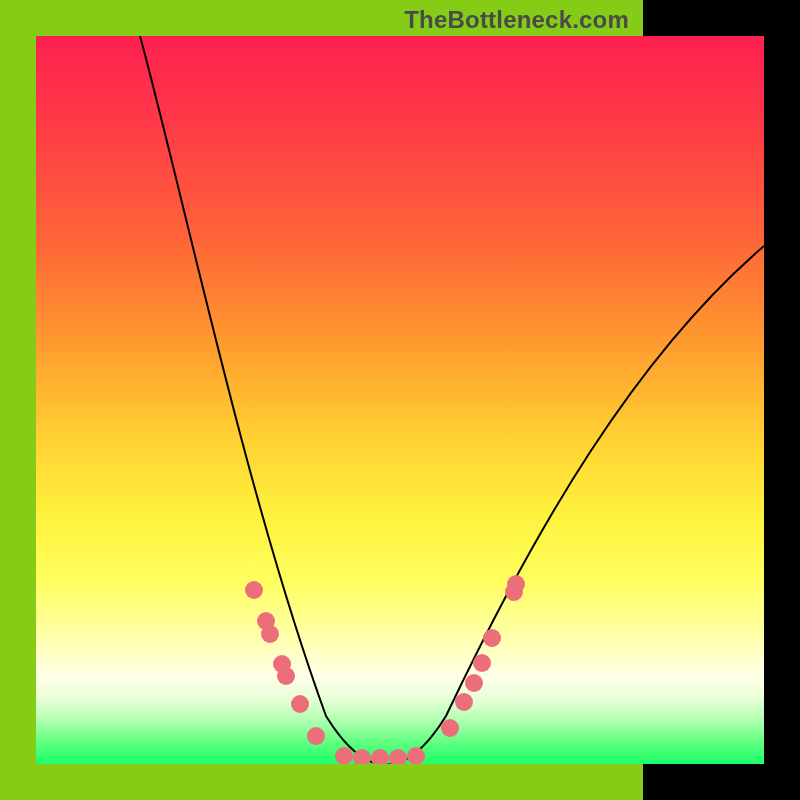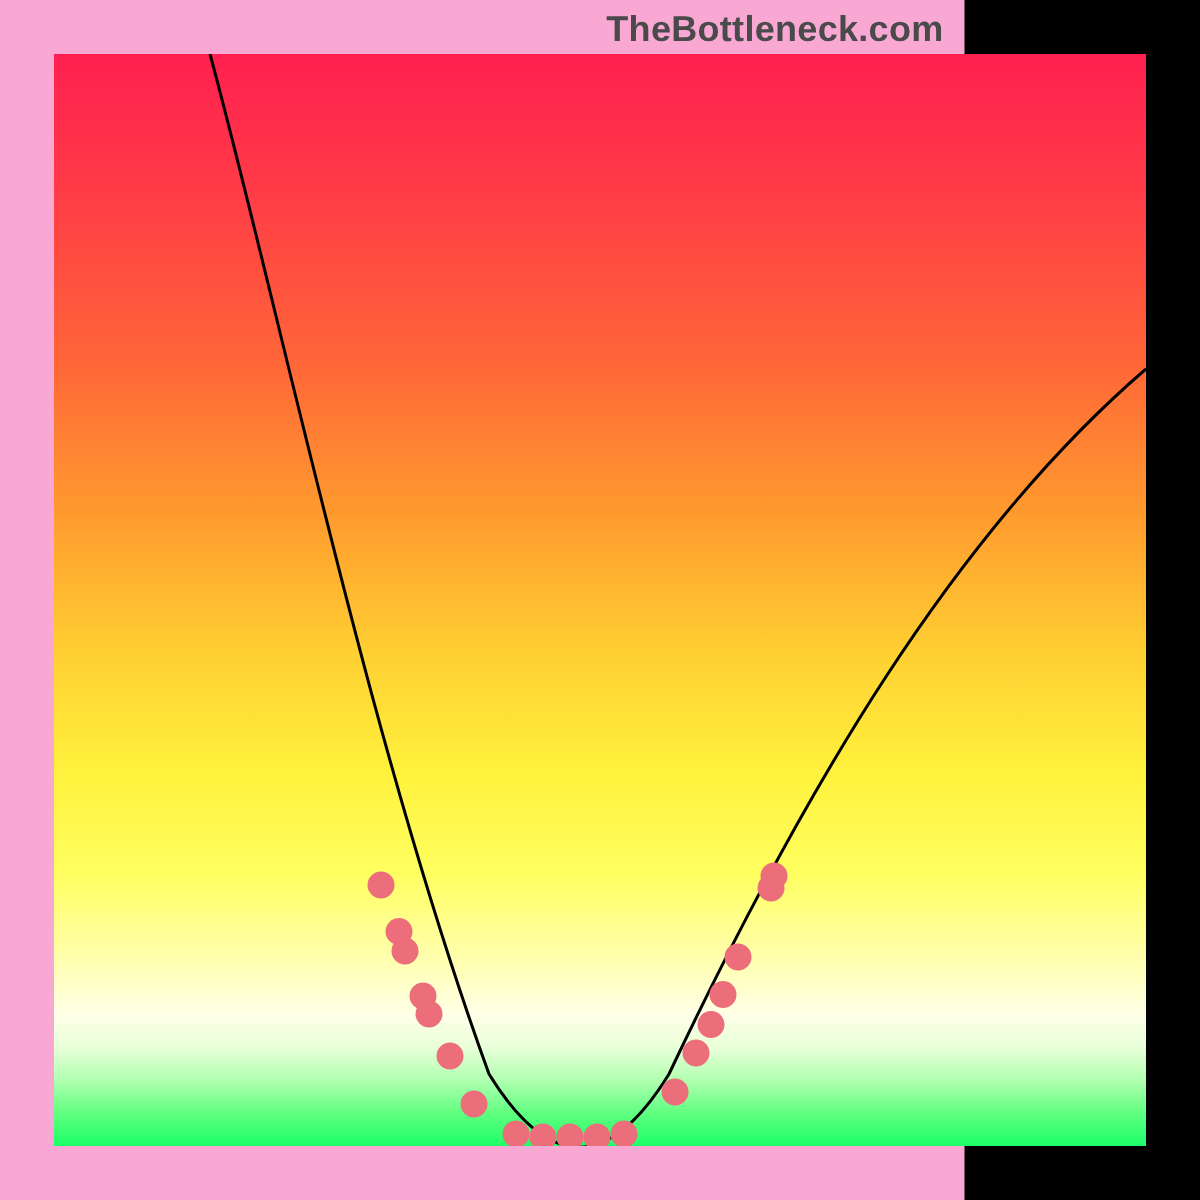--- a/index.html
+++ b/index.html
@@ -1,20 +1,20 @@
 <!DOCTYPE html>
 <html><head>
 <meta charset="utf-8">
 <style>
   * { margin: 0; padding: 0; box-sizing: border-box; }
   html, body { width: 800px; height: 800px; overflow: hidden; background: #000; }
   .outer {
     width: 643px;
     height: 800px;
-    background: #f9a8d4;
+    background: #84cc16;
     position: relative;
   }
   .watermark {
     position: absolute;
     top: 6px;
     right: 14px;
     color: #4a4a4a;
     font-family: Arial, Helvetica, sans-serif;
     font-size: 24px;
     font-weight: 600;

